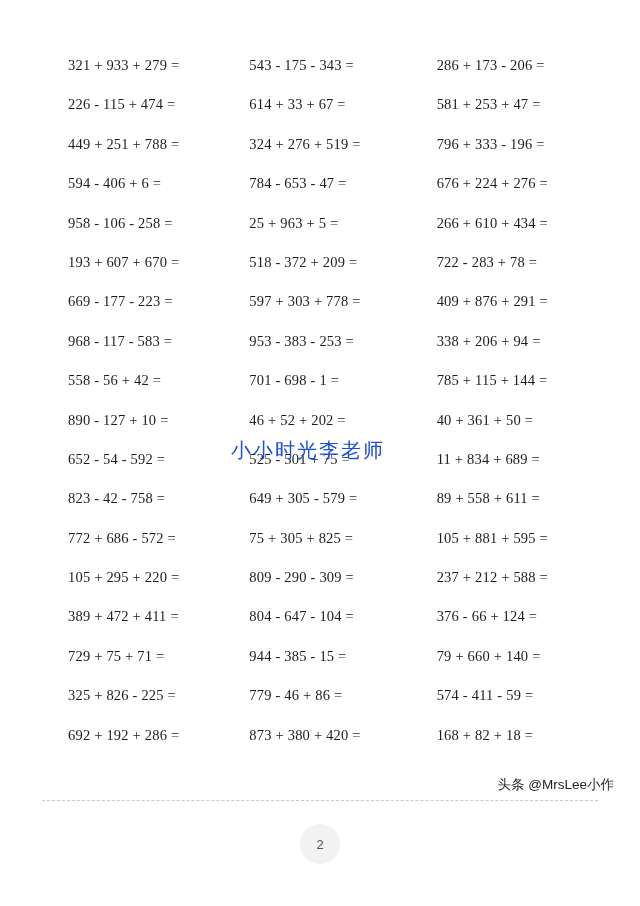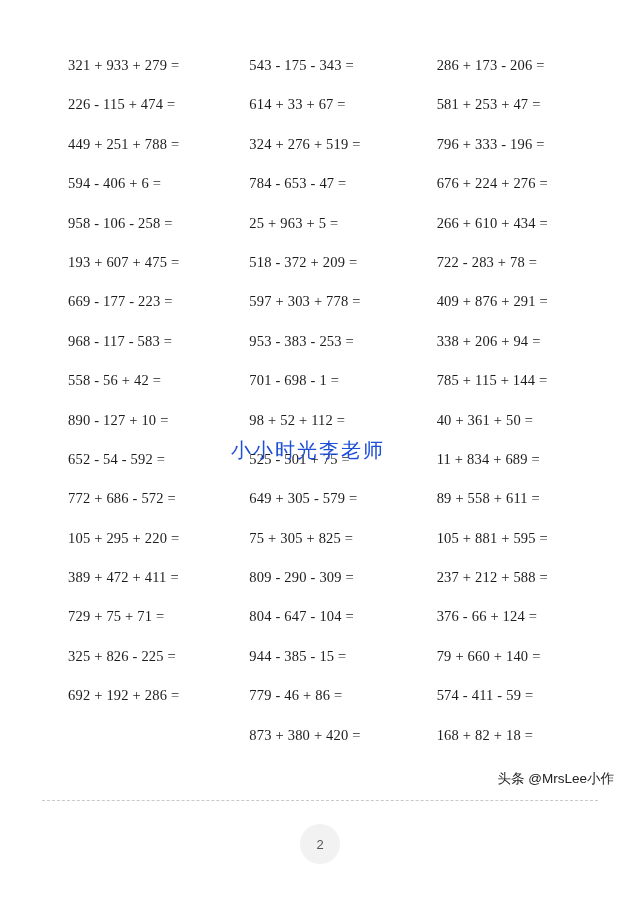--- a/index.html
+++ b/index.html
@@ -75,65 +75,66 @@
     color: #555555;
     font-family: "Liberation Sans", sans-serif;
     font-size: 13px;
     display: flex;
     align-items: center;
     justify-content: center;
   }
   .credit {
     position: absolute;
     right: 26px;
-    bottom: 24px;
+    bottom: 18px;
     font-family: "Liberation Sans", sans-serif;
     font-size: 13.5px;
     color: #222222;
     white-space: nowrap;
   }
 </style>
 </head>
 <body>
 
 <div class="page">
 
   <div class="columns">
 
     <div class="col col-1">
       <div class="problem">321 + 933 + 279 =</div>
       <div class="problem">226 - 115 + 474 =</div>
       <div class="problem">449 + 251 + 788 =</div>
       <div class="problem">594 - 406 + 6 =</div>
       <div class="problem">958 - 106 - 258 =</div>
-      <div class="problem">193 + 607 + 475 =</div>
+      <div class="problem">193 + 607 + 670 =</div>
       <div class="problem">669 - 177 - 223 =</div>
       <div class="problem">968 - 117 - 583 =</div>
       <div class="problem">558 - 56 + 42 =</div>
       <div class="problem">890 - 127 + 10 =</div>
       <div class="problem">652 - 54 - 592 =</div>
+      <div class="problem">823 - 42 - 758 =</div>
       <div class="problem">772 + 686 - 572 =</div>
       <div class="problem">105 + 295 + 220 =</div>
       <div class="problem">389 + 472 + 411 =</div>
       <div class="problem">729 + 75 + 71 =</div>
       <div class="problem">325 + 826 - 225 =</div>
       <div class="problem">692 + 192 + 286 =</div>
     </div>
 
     <div class="col col-2">
       <div class="problem">543 - 175 - 343 =</div>
       <div class="problem">614 + 33 + 67 =</div>
       <div class="problem">324 + 276 + 519 =</div>
       <div class="problem">784 - 653 - 47 =</div>
       <div class="problem">25 + 963 + 5 =</div>
       <div class="problem">518 - 372 + 209 =</div>
       <div class="problem">597 + 303 + 778 =</div>
       <div class="problem">953 - 383 - 253 =</div>
       <div class="problem">701 - 698 - 1 =</div>
-      <div class="problem">98 + 52 + 112 =</div>
+      <div class="problem">46 + 52 + 202 =</div>
       <div class="problem">525 - 501 + 75 =</div>
       <div class="problem">649 + 305 - 579 =</div>
       <div class="problem">75 + 305 + 825 =</div>
       <div class="problem">809 - 290 - 309 =</div>
       <div class="problem">804 - 647 - 104 =</div>
       <div class="problem">944 - 385 - 15 =</div>
       <div class="problem">779 - 46 + 86 =</div>
       <div class="problem">873 + 380 + 420 =</div>
     </div>
 

